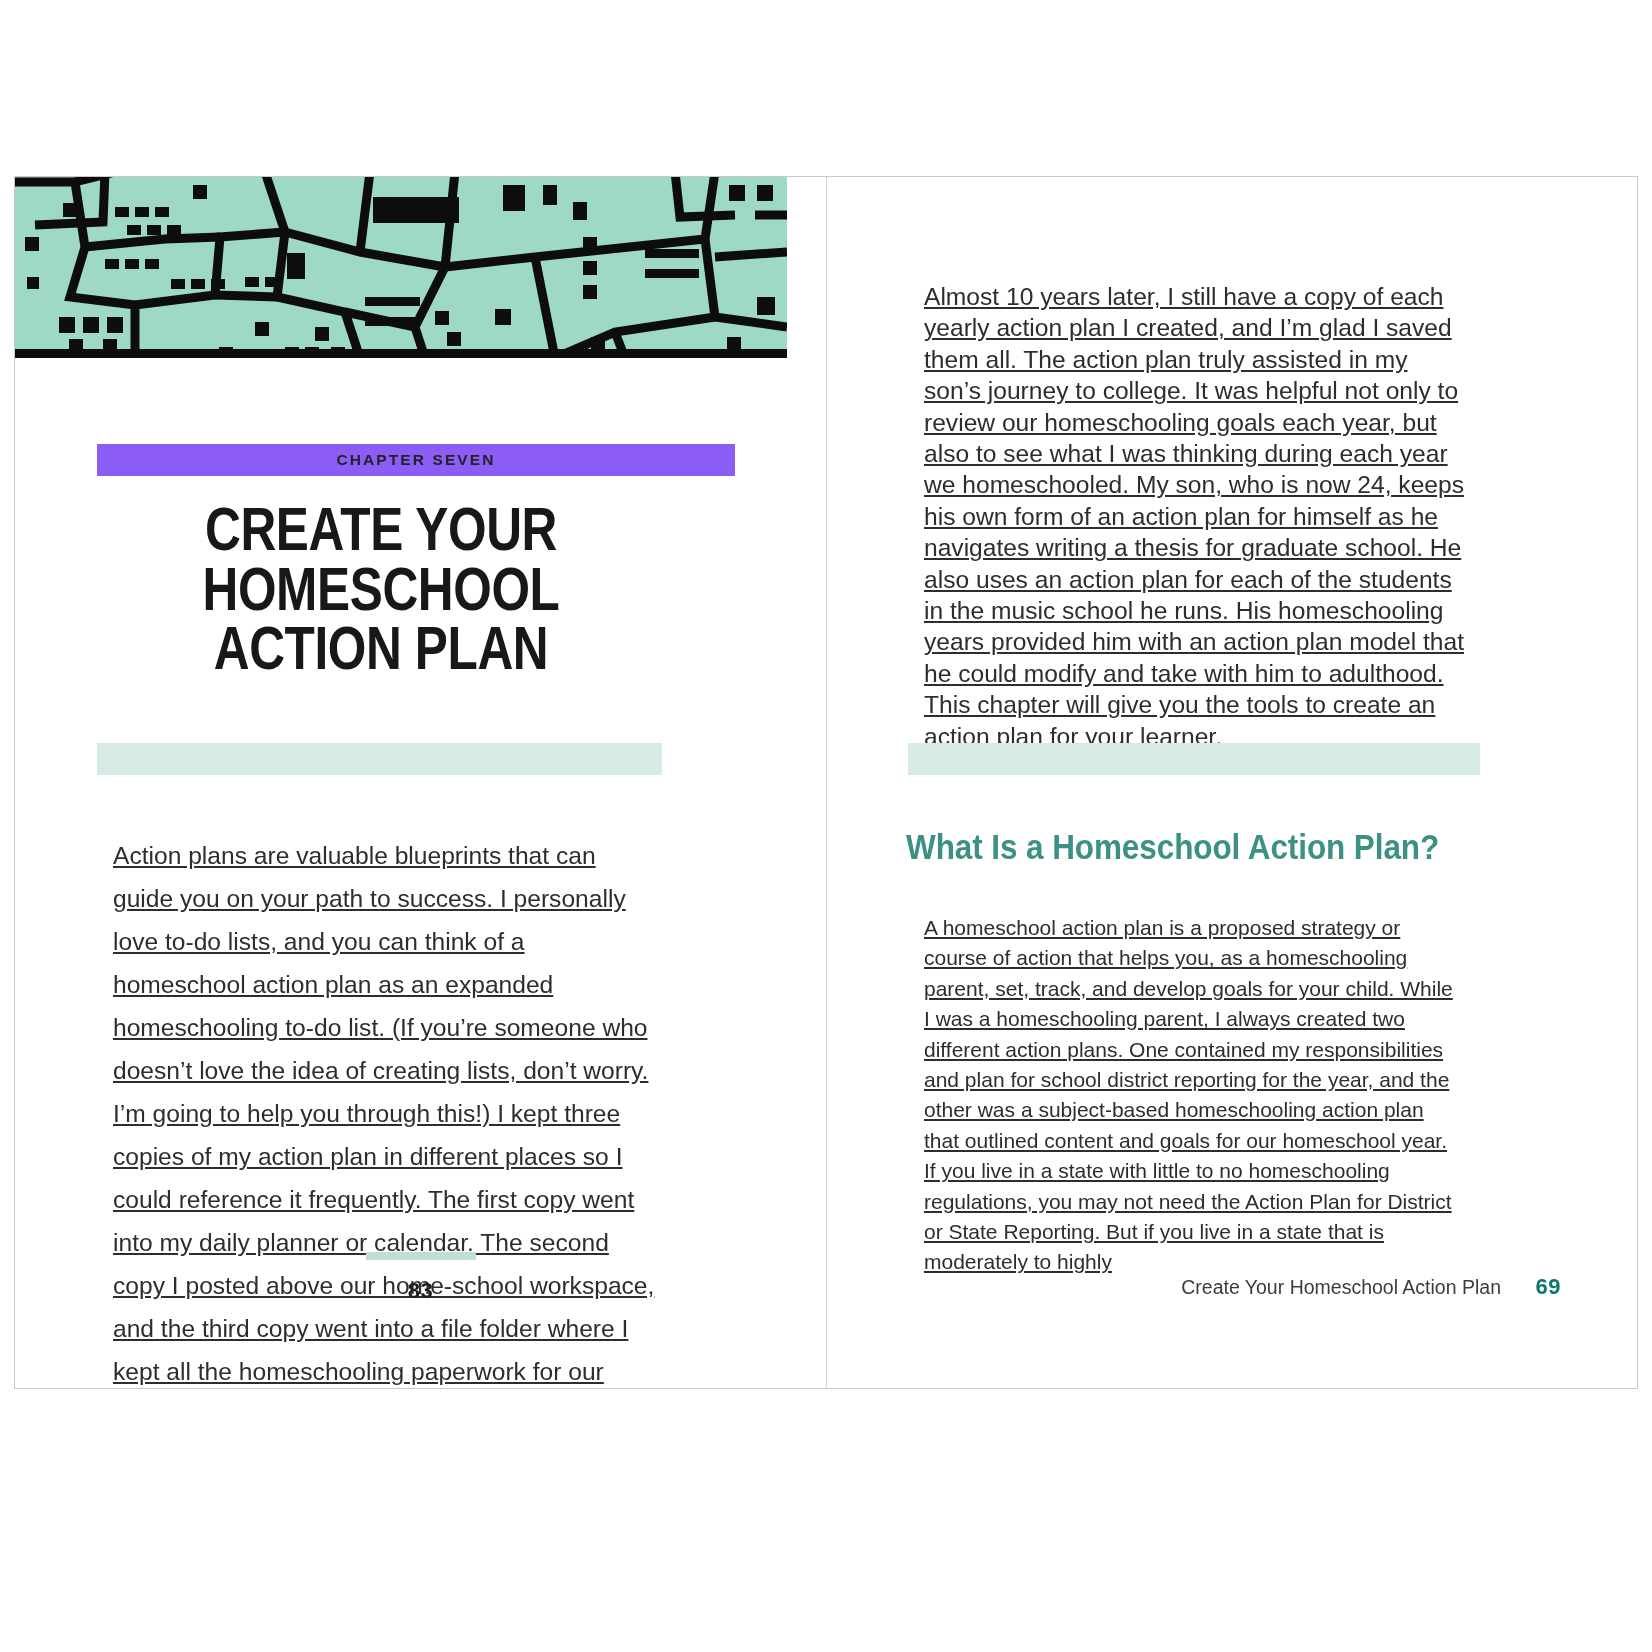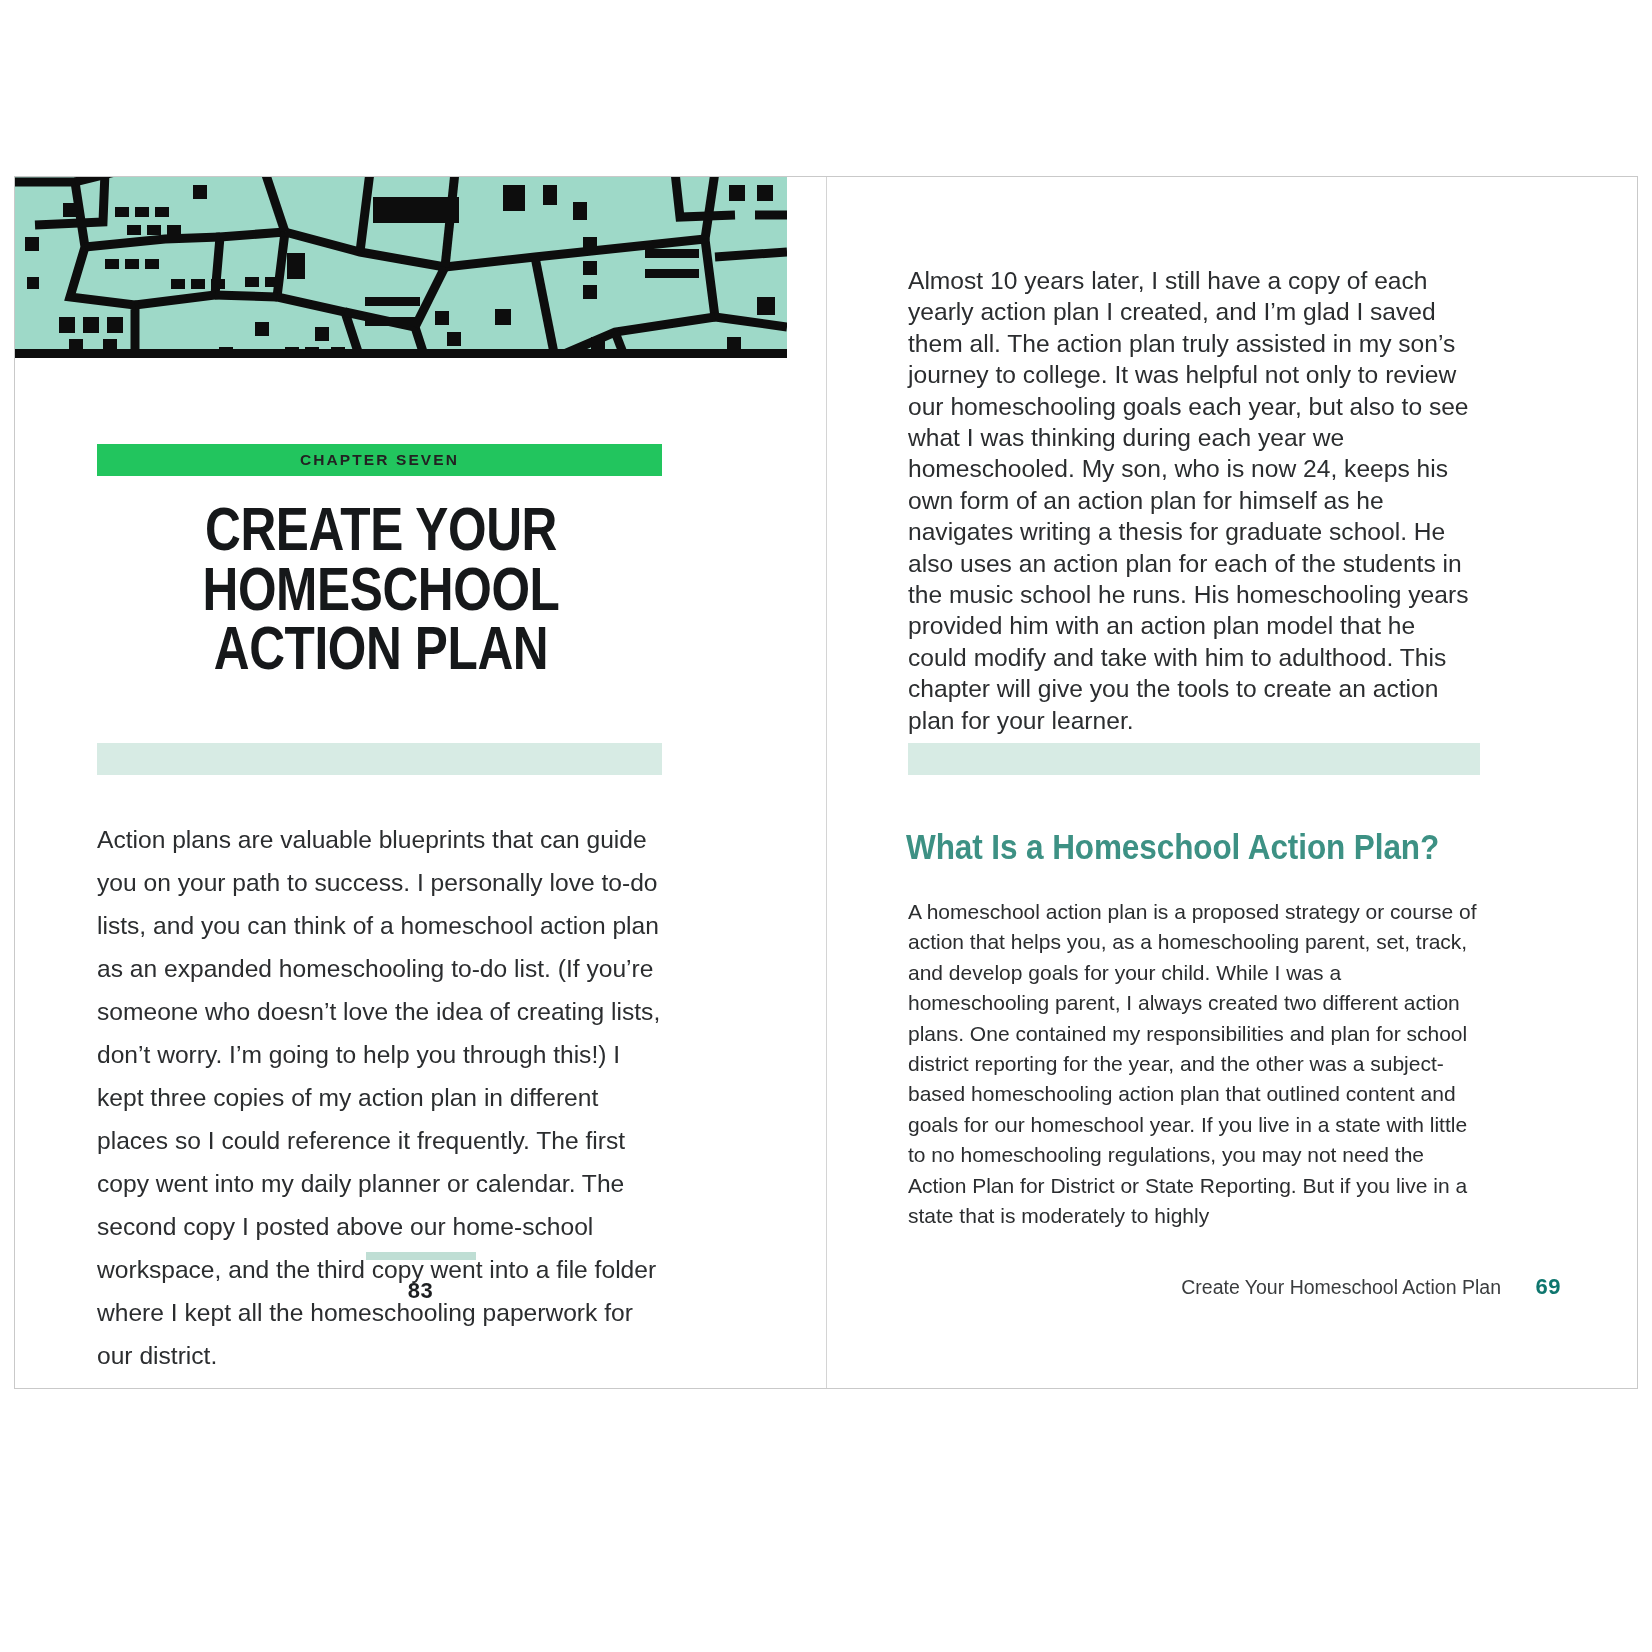--- a/index.html
+++ b/index.html
@@ -56,23 +56,23 @@
     overflow: hidden;
     background: #9ed9c8;
   }
   .illustration svg { display: block; }
 
   
   .eyebrow-bar {
     position: absolute;
     left: 82px;
     top: 267px;
-    width: 565px;
+    width: 638px;
     height: 32px;
-    background: #22c55e;
+    background: #8b5cf6;
     display: flex;
     align-items: center;
     justify-content: center;
   }
   .eyebrow-text {
     font-family: "Liberation Sans", sans-serif;
     font-size: 15.5px;
     font-weight: bold;
     letter-spacing: 2.1px;
     color: #222222;
@@ -127,21 +127,21 @@
     font-size: 24.6px;
     line-height: 31.4px;
   }
   .body-right-bottom {
     left: 82px;
     top: 720px;
     width: 572px;
     font-size: 21px;
     line-height: 30.4px;
   }
-  .body-col p { margin: 0; }
+  .body-col p { margin: 16px; text-decoration: underline; }
 
   
   .rule-bar-right {
     position: absolute;
     left: 82px;
     top: 566px;
     width: 572px;
     height: 32px;
     background: #d7ebe4;
   }

